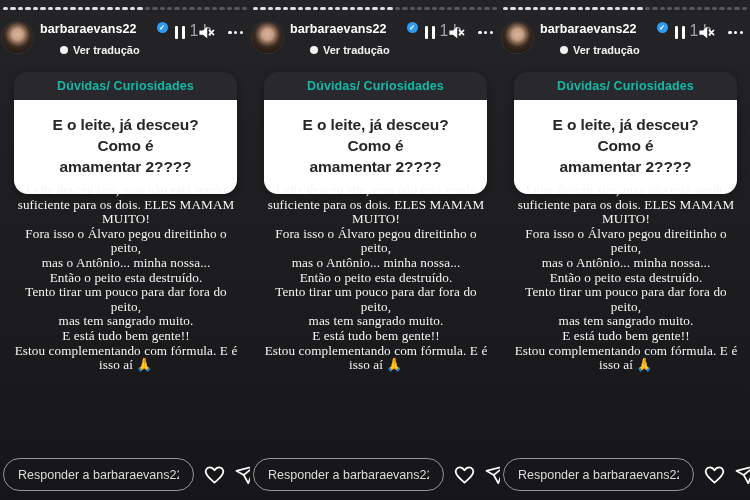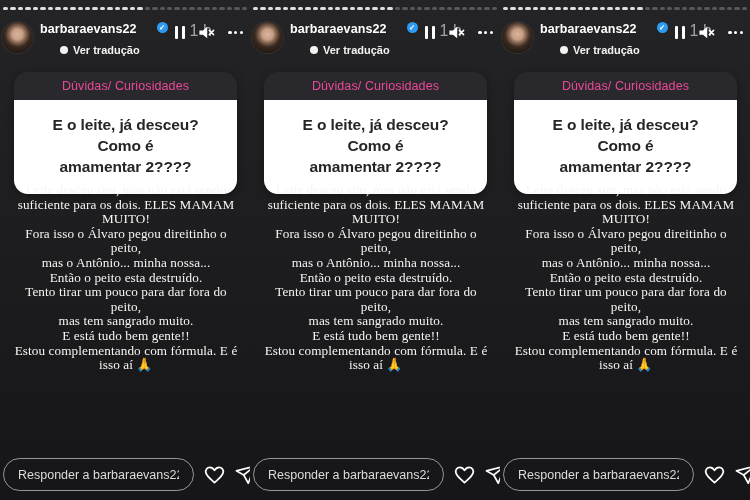--- a/index.html
+++ b/index.html
@@ -39,22 +39,22 @@
   .pause-glyph i { display:block; width:3.5px; height:13px; background:#fff; border-radius:1px; }
   .dots { display:flex; gap:2.5px; }
   .dots i { width:3.2px; height:3.2px; background:#fff; border-radius:50%; }
   
   .sticker {
     position:absolute; top:72px; left:14px; right:13px;
     border-radius:14px; overflow:hidden;
     box-shadow:0 2px 8px rgba(0,0,0,0.35);
   }
   .sticker-head {
-    background:#29292d; color:#ec4899; text-align:center;
-    font-size:12.5px; font-weight:400; padding:7px 4px; letter-spacing:.1px;
+    background:#29292d; color:#14b8a6; text-align:center;
+    font-size:12.5px; font-weight:700; padding:7px 4px; letter-spacing:.1px;
   }
   .sticker-body {
     background:#ffffff; color:#262626; text-align:center;
     padding:14px 22px 17px;
     font-size:15.5px; font-weight:700; line-height:21px; letter-spacing:-.1px;
   }
   
   .story-text {
     position:absolute; top:183px; left:9px; right:7px;
     text-align:center; color:#f5f5f3;

